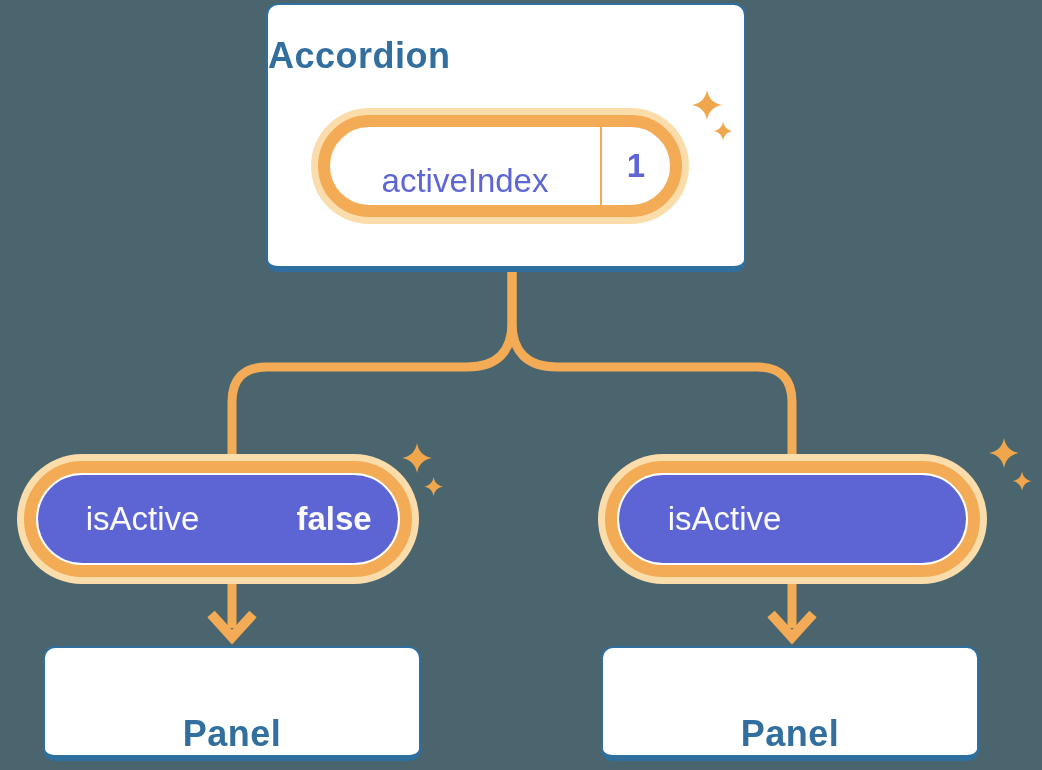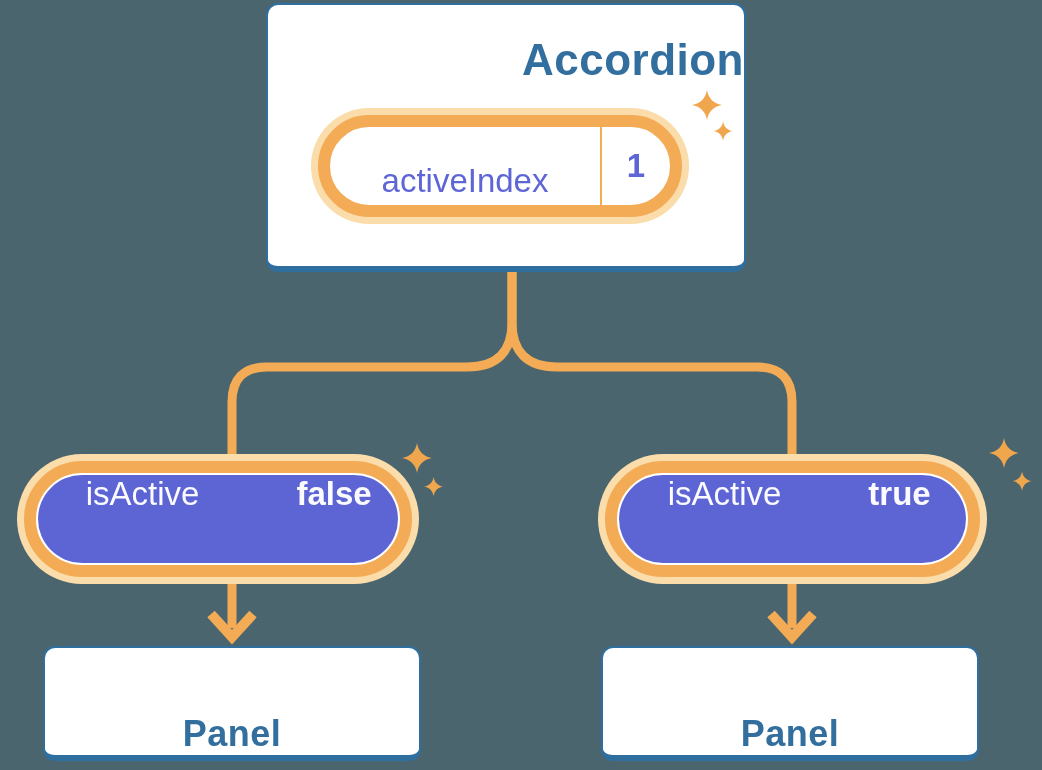--- a/index.html
+++ b/index.html
@@ -14,41 +14,41 @@
 
   
   svg.connectors{position:absolute;left:0;top:0;z-index:1;}
   .line{stroke:var(--orange);stroke-width:9;fill:none;}
   .arrowhead{stroke:var(--orange);stroke-width:10;fill:none;stroke-linejoin:miter;}
 
   
   .card{position:absolute;background:var(--card-bg);border:2px solid var(--blue);
         border-bottom-width:6px;border-radius:12px;z-index:2;}
   .accordion-card{left:266px;top:3px;width:480px;height:269px;}
-  .card-title{position:absolute;left:0;right:0;top:30px;text-align:right;
-              font-size:44px;font-weight:600;color:var(--blue-text);letter-spacing:.5px;}
+  .card-title{position:absolute;left:0;right:0;top:30px;text-align:left;
+              font-size:36px;font-weight:600;color:var(--blue-text);letter-spacing:.5px;}
   .panel-card{width:378px;height:115px;display:flex;align-items:flex-end;justify-content:center;}
   .panel-left{left:43px;top:646px;}
   .panel-right{left:601px;top:646px;}
   .panel-label{font-size:36px;font-weight:600;color:var(--blue-text);letter-spacing:.5px;}
 
   
   .pill{position:absolute;border:12px solid var(--orange);border-radius:999px;
         background:#fff;box-shadow:0 0 0 7px var(--halo);z-index:3;}
   .pill-top{left:318px;top:115px;width:364px;height:102px;}
   .pill-top .pill-row{display:flex;height:100%;align-items:stretch;}
   .pill-top .cell-main{flex:1;display:flex;align-items:center;justify-content:center;
         font-size:33px;color:var(--purple-text);margin-top:30px;}
   .pill-top .pill-div{width:2px;background:var(--orange);}
   .pill-top .cell-val{width:68px;display:flex;align-items:center;justify-content:center;
         font-size:33px;font-weight:700;color:var(--purple-text);}
 
   .pill-purple{z-index:3;}
   .pill-purple .inner{position:absolute;inset:2px;background:var(--purple);
-        border-radius:999px;display:flex;align-items:flex-start;overflow:hidden;}
+        border-radius:999px;display:flex;align-items:center;overflow:hidden;}
   .pill-purple .cell-main{display:flex;align-items:center;justify-content:center;
         font-size:33px;color:var(--white-text);}
   .pill-purple .pill-div{width:3px;background:#fff;}
   .pill-purple .cell-val{display:flex;align-items:center;justify-content:center;
         font-size:33px;font-weight:700;color:var(--white-text);}
   .pill-left{left:24px;top:461px;width:388px;height:116px;}
   .pill-left .cell-main{width:209px;}
   .pill-left .cell-val{flex:1;padding-left:20px;}
   .pill-right{left:605px;top:461px;width:375px;height:116px;}
   .pill-right .cell-main{width:211px;}
@@ -92,21 +92,20 @@
       <div class="cell-main">isActive</div>
       <div class="pill-div"></div>
       <div class="cell-val">false</div>
     </div>
   </div>
 
   <div class="pill pill-purple pill-right">
     <div class="inner">
       <div class="cell-main">isActive</div>
       <div class="pill-div"></div>
-      <div class="cell-val">true</div>
     </div>
   </div>
 
   <div class="card panel-card panel-left">
     <div class="panel-label">Panel</div>
   </div>
   <div class="card panel-card panel-right">
     <div class="panel-label">Panel</div>
   </div>
 

